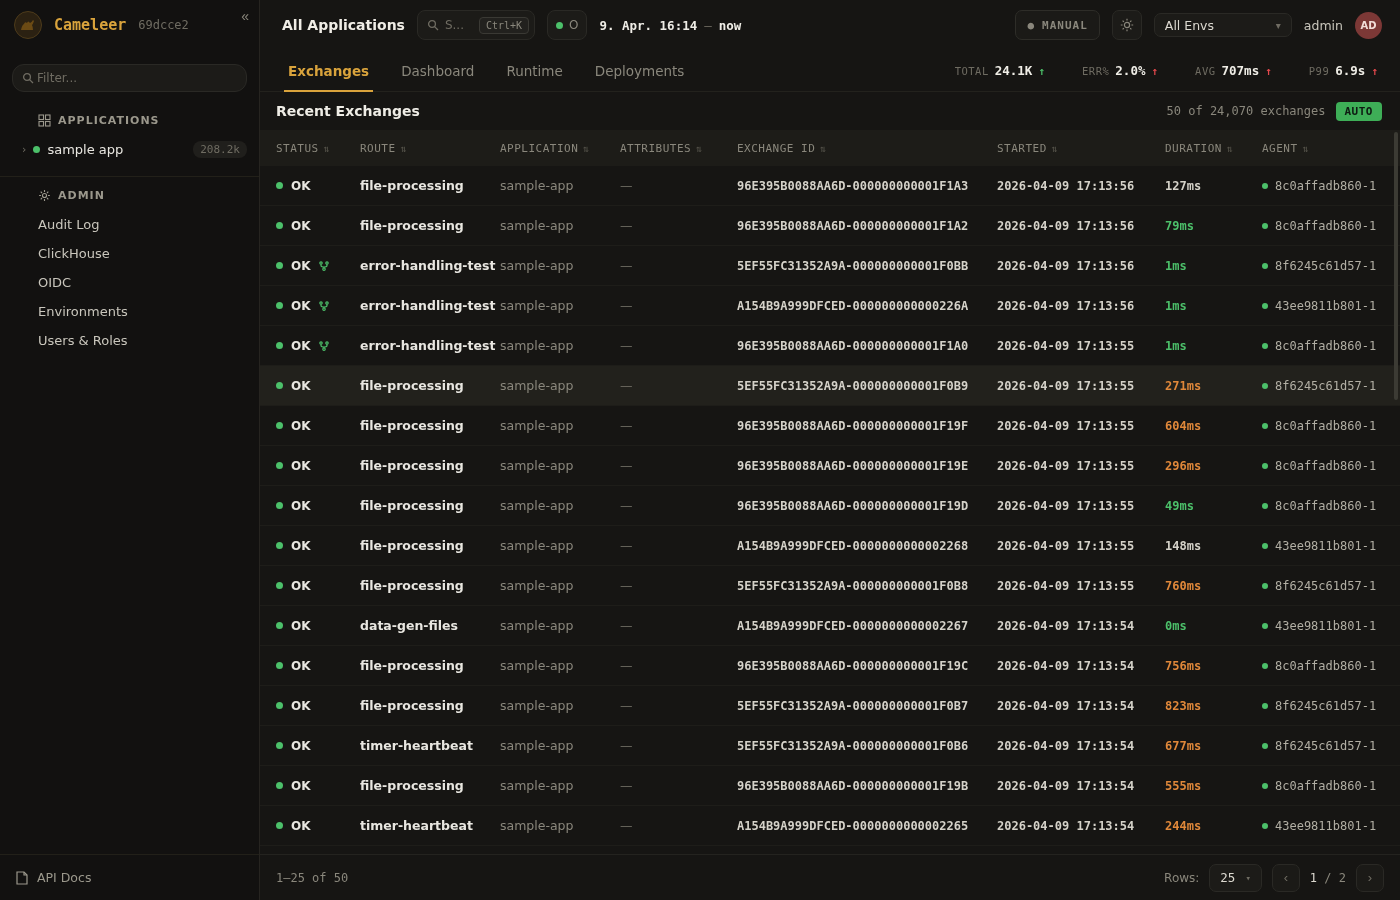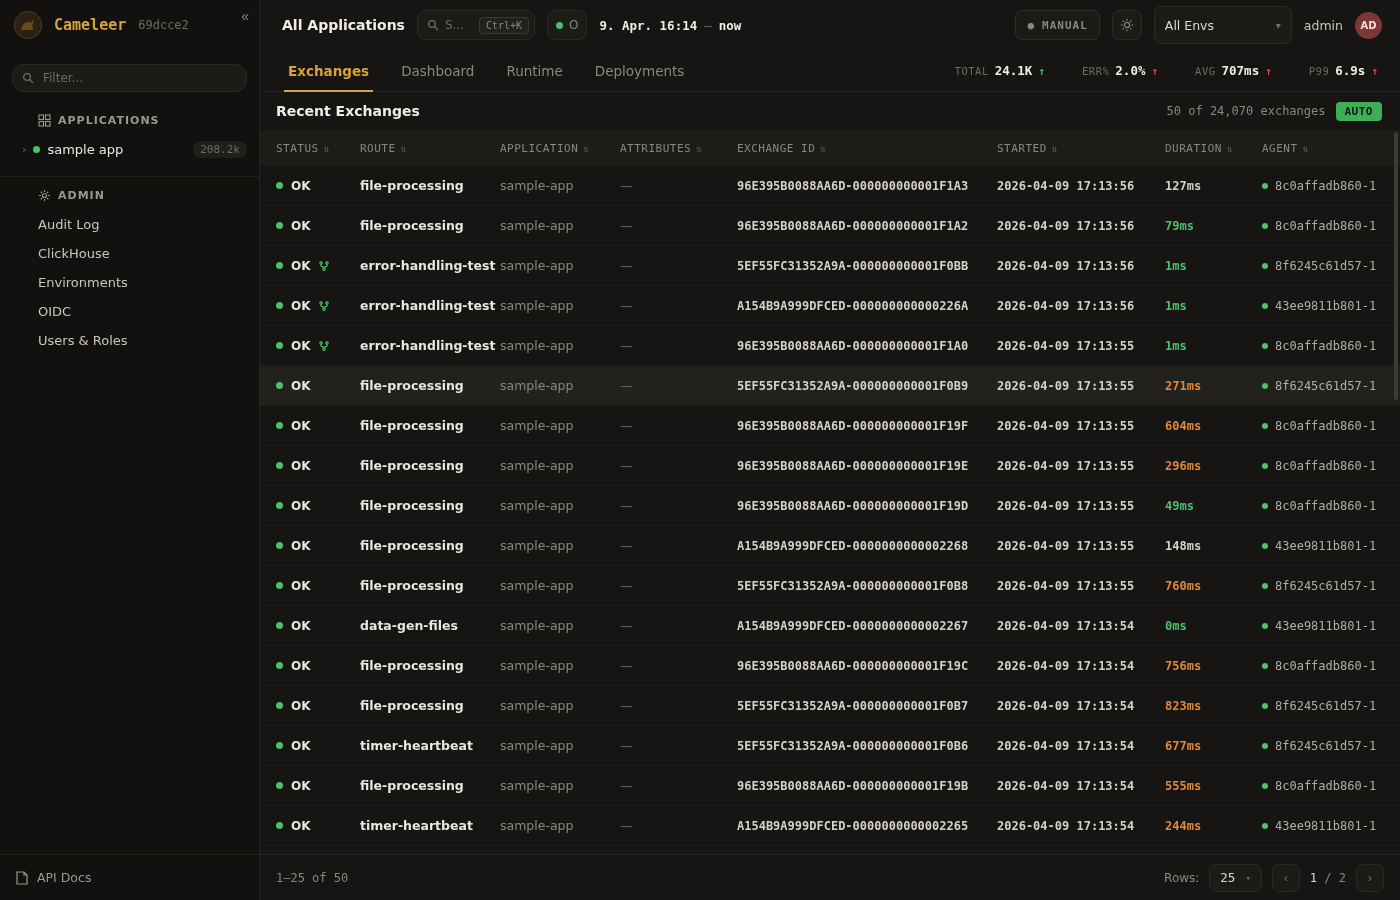--- a/index.html
+++ b/index.html
@@ -6,21 +6,21 @@
   html,body { width:1400px; height:900px; overflow:hidden; }
   body { display:flex; background:#161513; color:#d8d5cc; font-family:"DejaVu Sans",sans-serif; font-size:13px; }
 
   
   .sidebar { width:260px; flex:0 0 260px; background:#121110; border-right:1px solid #262420; display:flex; flex-direction:column; }
   .sb-head { height:50px; display:flex; align-items:center; gap:12px; padding:0 14px; position:relative; }
   .logo-circle { width:28px; height:28px; border-radius:50%; background:#2b2112; border:1px solid #4d3b1b; display:flex; align-items:center; justify-content:center; }
   .logo-name { color:#d9a33c; font-weight:bold; font-family:"DejaVu Sans Mono",monospace; font-size:15px; }
   .logo-id { color:#6f6c62; font-family:"DejaVu Sans Mono",monospace; font-size:12px; }
   .collapse-btn { position:absolute; right:10px; top:8px; color:#8a877c; font-size:14px; cursor:pointer; background:none; border:none; }
-  .filter-box { margin:14px 12px 10px; height:28px; background:#1c1b18; border:1px solid #2a2925; border-radius:12px; display:flex; align-items:center; gap:9px; padding:0 9px; }
+  .filter-box { margin:14px 12px 10px; height:28px; background:#1c1b18; border:1px solid #2a2925; border-radius:12px; display:flex; align-items:center; gap:3px; padding:0 9px; }
   .filter-box input { background:transparent; border:none; outline:none; color:#c9c6bc; font-size:12px; width:100%; font-family:"DejaVu Sans",sans-serif; }
   .filter-box input::placeholder { color:#6f6c62; }
   .sec-head { display:flex; align-items:center; gap:7px; padding:12px 14px 8px; color:#9b988c; font-size:11px; font-weight:bold; letter-spacing:1px;margin-left:24px; }
   .app-item { display:flex; align-items:center; gap:7px; padding:6px 12px 6px 22px; cursor:pointer; }
   .app-item .chev { color:#6f6c62; font-size:11px; }
   .app-item .lbl { color:#e8e6e0; font-size:13px; }
   .badge-count { margin-left:auto; background:#201f1c; border-radius:8px; padding:2px 7px; color:#6f6c62; font-family:"DejaVu Sans Mono",monospace; font-size:11px; }
   .sb-div { border-top:1px solid #222019; margin-top:12px; }
   .nav-item { padding:7px 14px 7px 38px; color:#c9c6bc; font-size:13px; cursor:pointer; }
   .sb-spacer { flex:1; }
@@ -37,21 +37,21 @@
   .search-box input::placeholder { color:#6f6c62; }
   .kbd { border:1px solid #3a3934; background:#22211e; border-radius:4px; padding:2px 6px; font-family:"DejaVu Sans Mono",monospace; font-size:10px; color:#8a877c; white-space:nowrap; }
   .err-toggle { height:30px; border:1px solid #2a2925; background:#1c1b18; border-radius:8px; display:flex; align-items:center; gap:6px; padding:0 8px; color:#8a877c; font-size:12px; cursor:pointer; }
   .trange-group { background:#1b1a17; border:1px solid #262522; border-radius:9px; padding:3px; display:flex; gap:2px; }
   .trange { background:transparent; border:1px solid transparent; color:#8a877c; font-size:12.5px; padding:4px 11px; border-radius:7px; cursor:pointer; font-family:"DejaVu Sans",sans-serif; }
   .trange.active { background:#2b2a25; border-color:#4d4b43; color:#efede6; font-weight:bold; }
   .daterange { font-family:"DejaVu Sans Mono",monospace; font-size:12.5px; font-weight:bold; color:#efede6; white-space:nowrap; display:flex; gap:7px; align-items:center; }
   .daterange .sep { color:#6f6c62; font-weight:normal; }
   .manual-btn { margin-left:auto; height:30px; border:1px solid #2e2d28; background:#1b1a17; border-radius:7px; display:flex; align-items:center; gap:7px; padding:0 11px; color:#8a877c; font-family:"DejaVu Sans Mono",monospace; font-size:11px; font-weight:bold; letter-spacing:1px; cursor:pointer; }
   .icon-btn { width:30px; height:30px; border:1px solid #2a2925; background:#1c1b18; border-radius:7px; display:flex; align-items:center; justify-content:center; cursor:pointer; }
-  .env-select { height:38px; width:138px; border:1px solid #2a2925; background:#1c1b18; border-radius:7px; display:flex; align-items:center; padding:0 10px; color:#dcd9d0; font-size:12.5px; cursor:pointer; }
+  .env-select { height:24px; width:138px; border:1px solid #2a2925; background:#1c1b18; border-radius:7px; display:flex; align-items:center; padding:0 10px; color:#dcd9d0; font-size:12.5px; cursor:pointer; }
   .env-select .chev { margin-left:auto; color:#6f6c62; font-size:10px; }
   .user-name { color:#c9c6bc; font-size:12.5px; }
   .avatar { width:27px; height:27px; border-radius:50%; background:#7c3836; color:#f2ddd8; font-size:10px; font-weight:bold; display:flex; align-items:center; justify-content:center; }
 
   .tabsrow { height:42px; display:flex; align-items:stretch; padding:0 12px; border-bottom:1px solid #23221d; }
   .tab { display:flex; align-items:center; padding:0 16px; color:#8a877c; font-size:13.5px; position:relative; cursor:pointer; background:none; border:none; font-family:"DejaVu Sans",sans-serif; }
   .tab.active { color:#d9a33c; font-weight:bold; }
   .tab.active::after { content:""; position:absolute; left:12px; right:12px; bottom:-1px; height:2px; background:#d9a33c; }
   .statsbar { margin-left:auto; display:flex; gap:37px; align-items:center; padding-right:10px; }
   .stat { display:flex; align-items:baseline; gap:6px; font-family:"DejaVu Sans Mono",monospace; }
@@ -150,22 +150,22 @@
             <path d="M7 1.2v2M7 10.8v2M1.2 7h2M10.8 7h2M2.9 2.9l1.4 1.4M9.7 9.7l1.4 1.4M11.1 2.9L9.7 4.3M4.3 9.7l-1.4 1.4"></path>
           </g>
         </svg>
     </span>
     <span>ADMIN</span>
   </div>
 
   <nav>
       <div class="nav-item">Audit Log</div>
       <div class="nav-item">ClickHouse</div>
+      <div class="nav-item">OIDC</div>
       <div class="nav-item">Environments</div>
-      <div class="nav-item">OIDC</div>
       <div class="nav-item">Users &amp; Roles</div>
     </nav>
 
   <div class="sb-spacer"></div>
 
   <div class="sb-foot">
     <span>
       <svg width="12" height="14" viewBox="0 0 12 14">
           <path d="M1 1h7l3 3v9H1z" fill="none" stroke="#9b988c" stroke-width="1.2"></path>
           <path d="M8 1v3h3" fill="none" stroke="#9b988c" stroke-width="1.2"></path>

